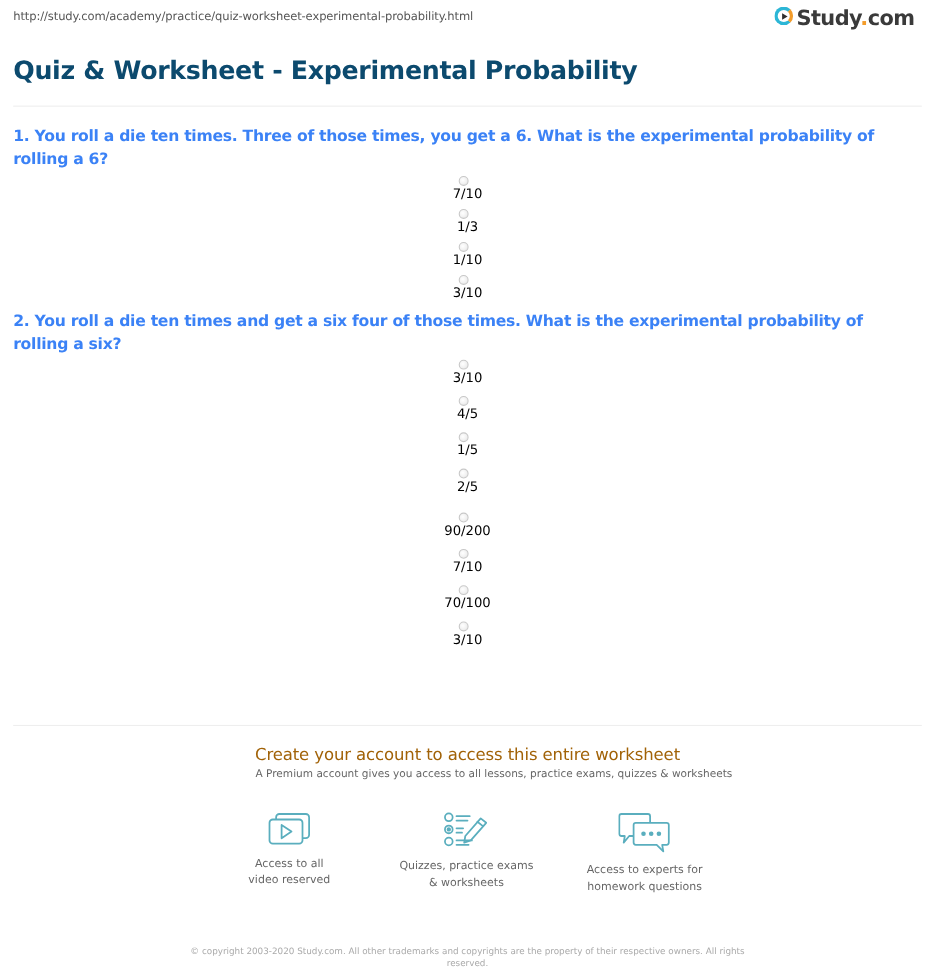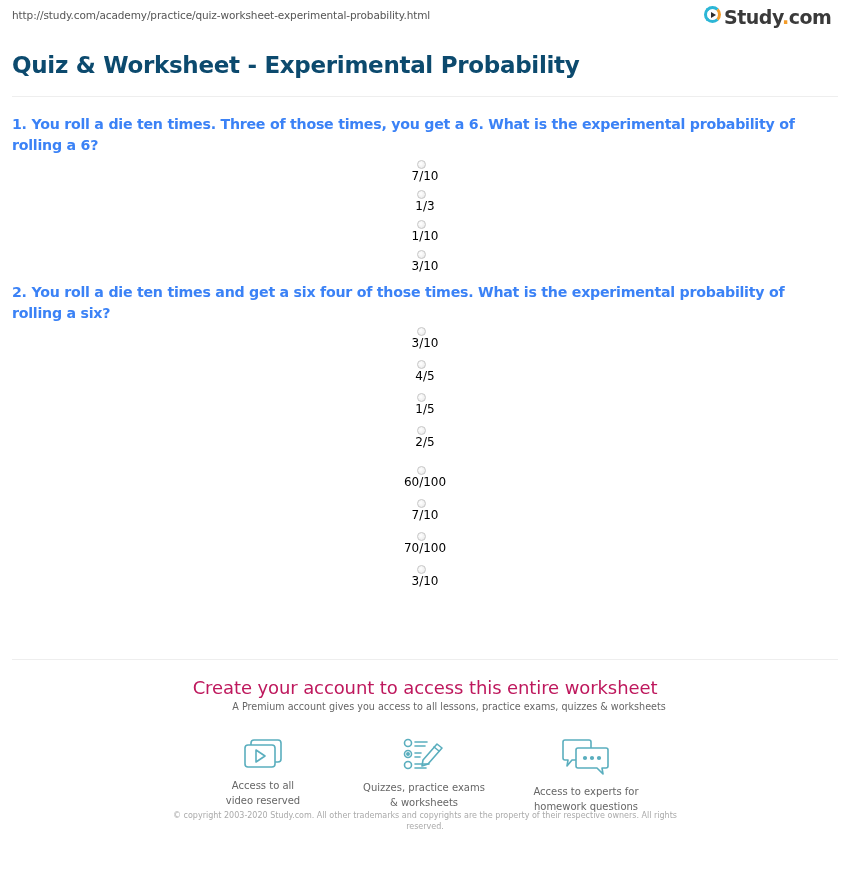--- a/index.html
+++ b/index.html
@@ -19,29 +19,29 @@
 
     .question { position: absolute; left: 12px; width: 826px; }
     .q-text { font-size: 14.2px; font-weight: bold; color: #3b82f6; line-height: 21px; letter-spacing: -0.25px; }
     .answers { list-style: none; }
     .answer { display: flex; align-items: center; height: 30px; font-size: 12px; color: #000000; flex-direction: column; }
     .radio { width: 9px; height: 9px; border-radius: 50%; border: 1px solid #c7c7c7; background: radial-gradient(circle at 40% 40%, #ffffff 0%, #f0f0f0 60%, #d8d8d8 100%); margin-left: 5px; margin-right: 13px; flex-shrink: 0; }
 
     .rule-bottom { position: absolute; left: 12px; right: 12px; top: 659px; height: 1px; background: #eeeeee; }
 
     .cta { position: absolute; left: 0; width: 850px; top: 677px; text-align: center; }
-    .cta-title { font-size: 18px; color: #be185d; letter-spacing: -0.1px; }
+    .cta-title { font-size: 15px; color: #a16207; letter-spacing: -0.1px; }
     .cta-sub { font-size: 9.6px; color: #666; margin-top: 3px; margin-left: 48px; }
 
     .features { position: absolute; top: 738px; left: 0; width: 850px; }
     .feature { position: absolute; width: 160px; text-align: center; }
     .feature svg { display: block; margin: 0 auto; }
     .feature-label { font-size: 10px; color: #666; line-height: 15px; margin-top: 8px; }
 
-    .copyright { position: absolute; left: 160px; width: 530px; top: 810px; text-align: center; font-size: 8px; color: #aaa; line-height: 11px; }
+    .copyright { position: absolute; left: 160px; width: 530px; top: 859px; text-align: center; font-size: 8px; color: #aaa; line-height: 11px; }
   </style>
 </head>
 <body>
 
 <div class="url">http://study.com/academy/practice/quiz-worksheet-experimental-probability.html</div>
 
 <div class="logo">
   <span class="logo-icon"></span>
   <span class="logo-text"><span>Study</span><span class="logo-dot">.</span><span>com</span></span>
 </div>
@@ -90,21 +90,21 @@
         <span class="radio"></span>
         <span>2/5</span>
       </li>
   </ul>
 </div>
 
 <div class="question" style="top:460px;">
   <ul class="answers" style="margin-top:6px;">
     <li class="answer" style="height:33px;">
         <span class="radio"></span>
-        <span>60/100</span>
+        <span>90/200</span>
       </li>
     <li class="answer" style="height:33px;">
         <span class="radio"></span>
         <span>7/10</span>
       </li>
     <li class="answer" style="height:33px;">
         <span class="radio"></span>
         <span>70/100</span>
       </li>
     <li class="answer" style="height:33px;">

